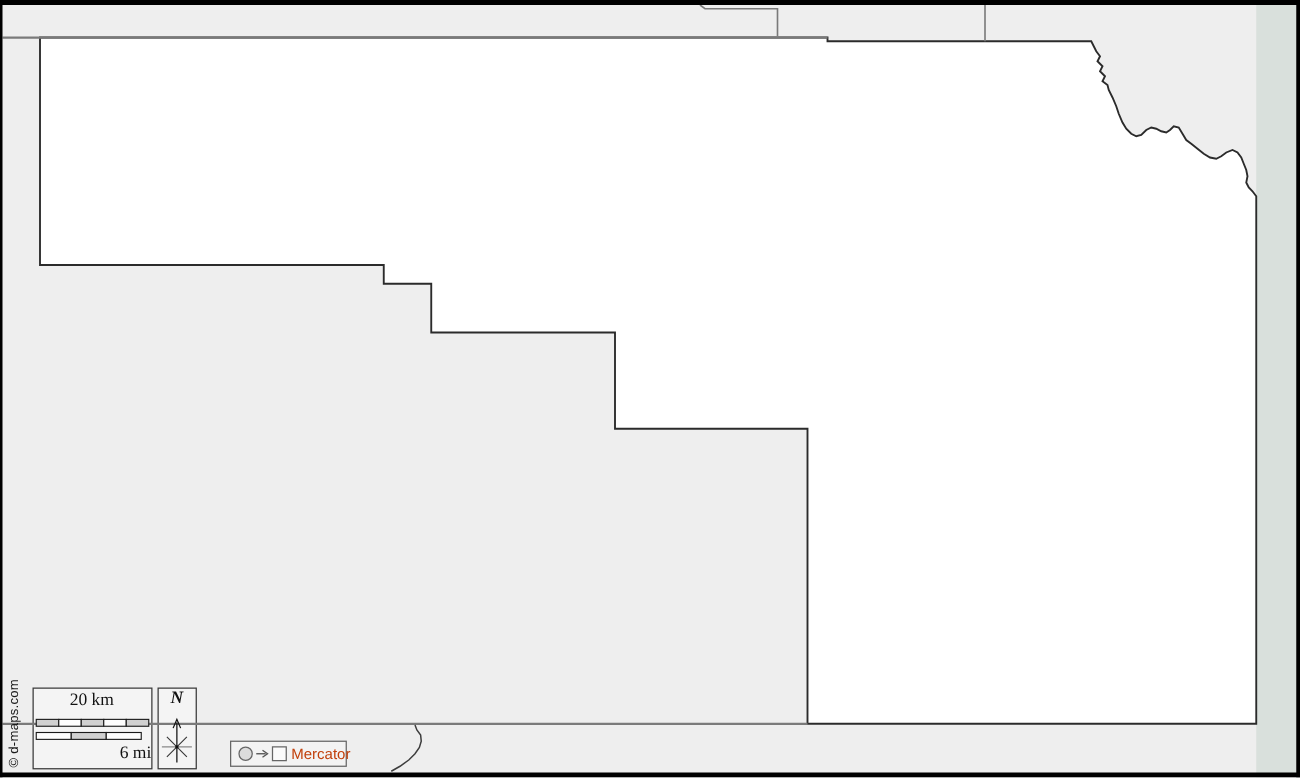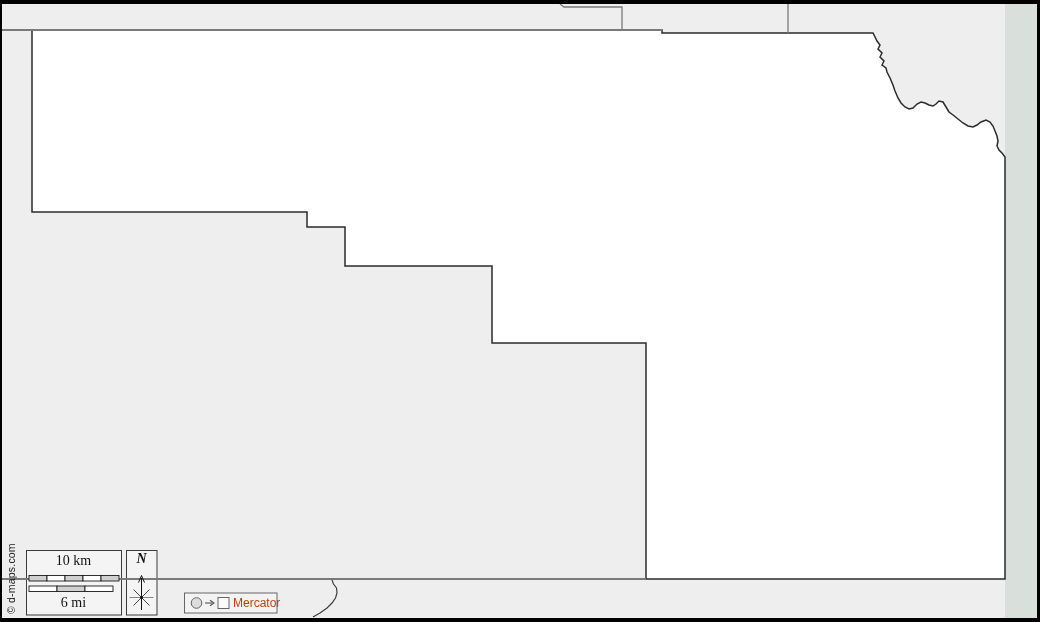--- a/index.html
+++ b/index.html
@@ -7,21 +7,21 @@
   #screen{position:relative;width:1040px;height:622px;background:#eeeeee;overflow:hidden;}
   #map-svg{position:absolute;left:0;top:0;z-index:1;}
   .frame{position:absolute;background:#000;z-index:3;}
   #frame-top{left:0;top:0;width:1040px;height:4px;}
   #frame-bottom{left:0;top:618px;width:1040px;height:4px;}
   #frame-left{left:0;top:0;width:2px;height:622px;}
   #frame-right{left:1037px;top:0;width:3px;height:622px;}
   .lbl{position:absolute;z-index:2;color:#111;white-space:nowrap;}
   #lbl-10km{left:26px;top:553px;width:95px;text-align:center;
     font:14px "Liberation Serif",serif;}
-  #lbl-6mi{left:26px;top:595px;width:95px;text-align:center;
+  #lbl-6mi{left:26px;top:595px;width:95px;text-align:right;
     font:14px "Liberation Serif",serif;}
   #lbl-n{left:126px;top:551px;width:31px;text-align:center;
     font:italic 600 14px "Liberation Serif",serif;}
   #lbl-mercator{left:233px;top:596px;font:12px "Liberation Sans",sans-serif;color:#c2410c;}
   #credit{left:5px;top:614px;transform:rotate(-90deg);transform-origin:0 0;
     font:10.5px "Liberation Sans",sans-serif;color:#1a1a1a;letter-spacing:.2px;}
 </style>
 </head>
 <body>
 
@@ -78,21 +78,21 @@
     </g>
 
     <g>
       <circle cx="196.5" cy="603" r="5.3" fill="#dcdcdc" stroke="#666" stroke-width="1"></circle>
       <line x1="205" y1="603" x2="212.5" y2="603" stroke="#555" stroke-width="1.1"></line>
       <path d="M210,600.2 L214,603 L210,605.8" fill="none" stroke="#555" stroke-width="1.1"></path>
       <rect x="218" y="597.5" width="11" height="11" fill="#fbfbfb" stroke="#666" stroke-width="1"></rect>
     </g>
   </svg>
 
-  <div class="lbl" id="lbl-10km">10 km</div>
+  <div class="lbl" id="lbl-10km">20 km</div>
   <div class="lbl" id="lbl-6mi">6 mi</div>
   <div class="lbl" id="lbl-n">N</div>
   <div class="lbl" id="lbl-mercator">Mercator</div>
   <div class="lbl" id="credit">© d-maps.com</div>
 
   <div class="frame" id="frame-top" style="background: rgb(0, 0, 0);"></div>
   <div class="frame" id="frame-bottom" style="background: rgb(0, 0, 0);"></div>
   <div class="frame" id="frame-left" style="background: rgb(0, 0, 0);"></div>
   <div class="frame" id="frame-right" style="background: rgb(0, 0, 0);"></div>
 </div>

